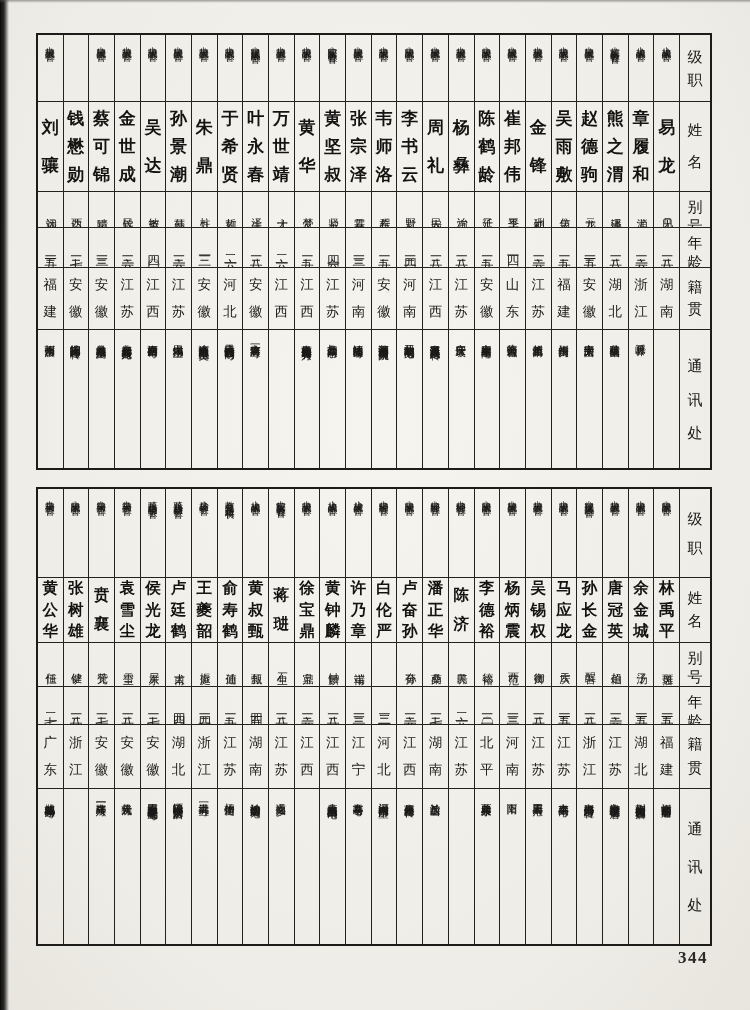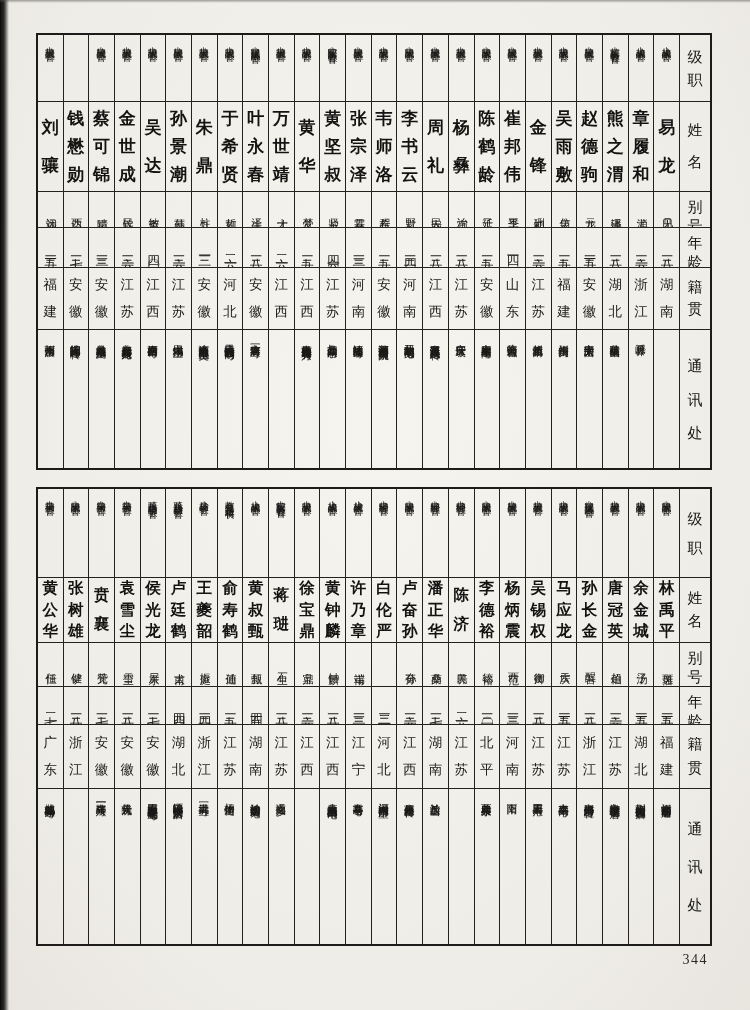--- a/index.html
+++ b/index.html
@@ -89,21 +89,21 @@
 
   .hdr-wrap {
     display:flex; flex-direction:column; height:100%; width:100%;
     justify-content:space-evenly; align-items:center;
     font-size:15px; color:#17161-4; color:#171614; font-weight:500;
     padding:6px 0;
   }
   .page-number {
     position:absolute; right:42px; bottom:42px;
     font-family:"Liberation Serif", serif;
-    font-size:14px; letter-spacing:1.5px; color:#2c2a27;
+    font-size:17px; letter-spacing:1.5px; color:#2c2a27;font-weight:bold;
   }
 </style>
 </head>
 <body>
 
 <div class="page">
   <div class="gutter-shadow"></div>
   <div class="top-edge"></div>
 
   <div id="table-top" class="roster-table t-top">

